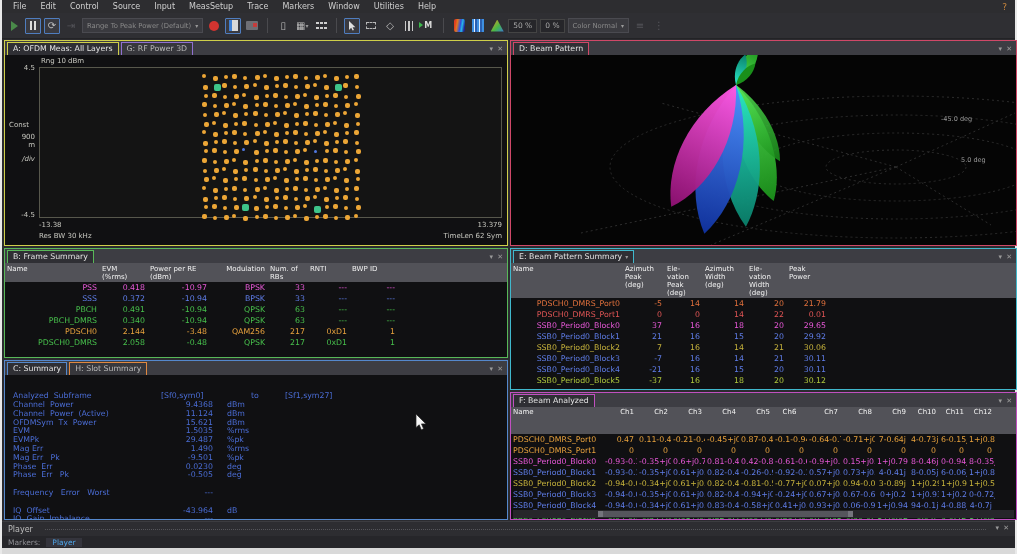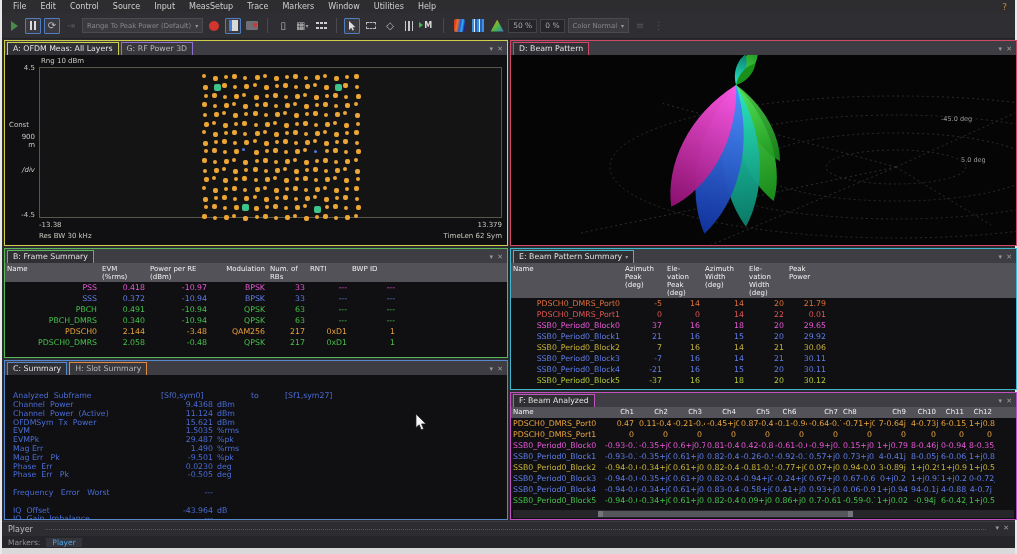--- a/index.html
+++ b/index.html
@@ -55,21 +55,21 @@
   
   .thead { display:flex; background:#525258; color:#f2f2f2; }
   .hcell { font-size:7px; line-height:8px; padding:2px 3px 1px 2px; overflow:hidden; }
   .trow { display:flex; height:11px; line-height:11px; font-size:7.8px; white-space:nowrap; }
   .tcell { padding:0 3px 0 2px; overflow:hidden; text-align:right; }
 
   
   .sline { position:absolute; left:8px; right:6px; height:9px; font-size:7.8px; color:#4a6cd4; display:flex; white-space:pre; }
   .sl-label { width:148px; overflow:hidden; }
   .sl-val { width:52px; text-align:right; }
-  .sl-unit { margin-left:4px; }
+  .sl-unit { margin-left:14px; }
 
   
   .playerbar { position:absolute; left:0; right:0; top:521px; height:15px; background:#2d2d31; border-top:1px solid #3c3c40; display:flex; align-items:center; }
   .playerbar .ptitle { font-size:8px; color:#bdbdbd; margin-left:6px; }
   .pline { flex:1; border-top:1px dotted #55555a; margin:0 10px 0 12px; height:0; }
   .markersbar { position:absolute; left:0; right:0; top:536px; height:12px; background:#26262a; display:flex; align-items:center; gap:6px; padding-left:6px; }
   .markersbar .mlabel { font-size:7.5px; color:#8f8f94; }
   .markersbar .mval { font-size:7.5px; color:#4ea6ea; background:#34343c; padding:0 6px; }
 
   .hscroll { position:absolute; left:2px; right:2px; bottom:1px; height:8px; background:#26262a; }
@@ -190,21 +190,21 @@
           <span class="pc-ic">▾</span>
           <span class="pc-ic">✕</span>
         </span>
     </div>
     <div class="pcontent">
       <span class="axis-lab" style="left:36px; top:2px;">Rng 10 dBm</span>
       <span class="axis-lab" style="left:2px; top:9px; width:28px; text-align:right;">4.5</span>
       <span class="axis-lab" style="left:4px; top:66px;">Const</span>
       <span class="axis-lab" style="left:2px; top:78px; width:28px; text-align:right;">900</span>
       <span class="axis-lab" style="left:2px; top:86px; width:28px; text-align:right;">m</span>
-      <span class="axis-lab" style="left:2px; top:111px; width:28px; text-align:right; font-style:italic;">/div</span>
+      <span class="axis-lab" style="left:2px; top:100px; width:28px; text-align:right; font-style:italic;">/div</span>
       <span class="axis-lab" style="left:2px; top:156px; width:28px; text-align:right;">-4.5</span>
       <div class="plot-rect">
           <div id="constel" style="position:absolute; inset:0;">
             <div class="constel-dot" style="background: rgb(236, 166, 54); left: 162px; top: 6px; width: 4px; height: 4px;"></div>
             <div class="constel-dot" style="background: rgb(236, 166, 54); left: 173.1px; top: 8px; width: 5px; height: 5px;"></div>
             <div class="constel-dot" style="background: rgb(236, 166, 54); left: 184.2px; top: 7px; width: 4px; height: 4px;"></div>
             <div class="constel-dot" style="background: rgb(236, 166, 54); left: 192.3px; top: 6px; width: 5px; height: 5px;"></div>
             <div class="constel-dot" style="background: rgb(236, 166, 54); left: 203.4px; top: 8px; width: 4px; height: 4px;"></div>
             <div class="constel-dot" style="background: rgb(236, 166, 54); left: 214.5px; top: 7px; width: 5px; height: 5px;"></div>
             <div class="constel-dot" style="background: rgb(236, 166, 54); left: 222.6px; top: 6px; width: 4px; height: 4px;"></div>
@@ -795,21 +795,21 @@
     <div class="pcontent">
       <div class="thead" id="fHead">
           <div class="hcell" style="width: 92px; text-align: left; line-height: 11px; padding: 0px 3px 0px 2px;">Name</div>
           <div class="hcell" style="width: 34px; text-align: right; line-height: 11px; padding: 0px 3px 0px 2px;">Ch1</div>
           <div class="hcell" style="width: 34px; text-align: right; line-height: 11px; padding: 0px 3px 0px 2px;">Ch2</div>
           <div class="hcell" style="width: 34px; text-align: right; line-height: 11px; padding: 0px 3px 0px 2px;">Ch3</div>
           <div class="hcell" style="width: 34px; text-align: right; line-height: 11px; padding: 0px 3px 0px 2px;">Ch4</div>
           <div class="hcell" style="width: 34px; text-align: right; line-height: 11px; padding: 0px 3px 0px 2px;">Ch5</div>
           <div class="hcell" style="width: 34px; text-align: center; line-height: 11px; padding: 0px 3px 0px 2px;">Ch6</div>
           <div class="hcell" style="width: 34px; text-align: right; line-height: 11px; padding: 0px 3px 0px 2px;">Ch7</div>
-          <div class="hcell" style="width: 34px; line-height: 11px; padding: 0px 3px 0px 2px;">Ch8</div>
+          <div class="hcell" style="width: 34px; text-align: right; line-height: 11px; padding: 0px 3px 16px 2px;">Ch8</div>
           <div class="hcell" style="width: 34px; text-align: right; line-height: 11px; padding: 0px 3px 0px 2px;">Ch9</div>
           <div class="hcell" style="width: 30px; text-align: right; line-height: 11px; padding: 0px 3px 0px 2px;">Ch10</div>
           <div class="hcell" style="width: 28px; text-align: right; line-height: 11px; padding: 0px 3px 0px 2px;">Ch11</div>
           <div class="hcell" style="width: 28px; text-align: right; line-height: 11px; padding: 0px 3px 0px 2px;">Ch12</div>
         </div>
       <div id="fBody">
           <div class="trow" style="color: rgb(232, 162, 61);">
             <div class="tcell" style="width: 92px; text-align: left;">PDSCH0_DMRS_Port0</div>
             <div class="tcell" style="width: 34px;">0.47</div>
             <div class="tcell" style="width: 34px;">0.11-0.44j</div>

